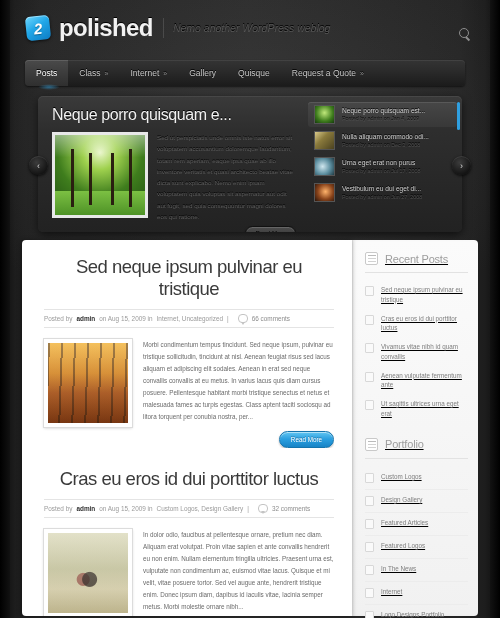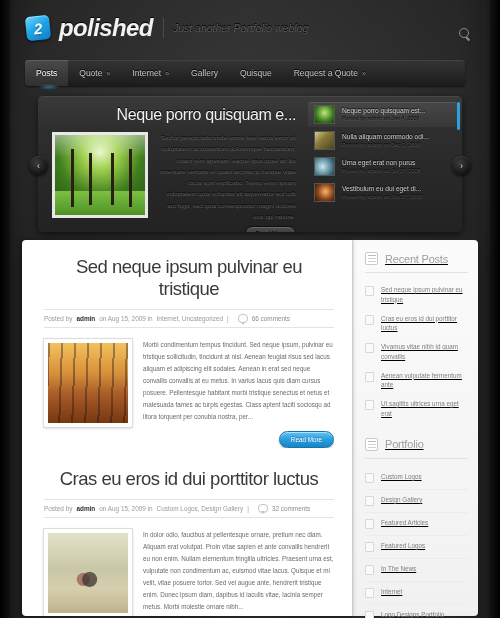--- a/index.html
+++ b/index.html
@@ -23,21 +23,21 @@
   .header{position:relative;height:52px;}
   .logo-wrap{position:absolute;left:26px;top:14px;display:flex;align-items:center;}
   .logo-mark{width:24px;height:24px;border-radius:5px;
     background:linear-gradient(150deg,#6fd8ff 0%,#21a7e8 45%,#0d7cc4 100%);
     box-shadow:0 1px 3px rgba(0,0,0,.7), inset 0 1px 0 rgba(255,255,255,.45);
     transform:rotate(-6deg);
     display:flex;align-items:center;justify-content:center;
     color:#fff;font-size:15px;font-weight:bold;font-style:italic;
     text-shadow:0 1px 1px rgba(0,0,0,.35);}
   .logo-text{margin-left:9px;color:#f2f2f2;font-size:24px;font-weight:bold;letter-spacing:-.6px;
-    text-shadow:0 -1px 0 #000, 0 1px 1px rgba(255,255,255,.05);font-style:italic;}
+    text-shadow:0 -1px 0 #000, 0 1px 1px rgba(255,255,255,.05);}
   .logo-sep{margin:0 9px 0 10px;width:1px;height:20px;background:#4a4a4a;}
   .tagline{color:#555;font-size:10.5px;font-style:italic;text-shadow:0 -1px 0 #000;}
   .search-icon{position:absolute;right:28px;top:28px;width:13px;height:13px;cursor:pointer;}
   .search-icon .ring{position:absolute;left:0;top:0;width:8px;height:8px;border:1.6px solid #8d8d8d;border-radius:50%;}
   .search-icon .stem{position:absolute;left:7px;top:8px;width:5px;height:1.6px;background:#8d8d8d;transform:rotate(45deg);transform-origin:left center;}
 
   
   .nav{position:absolute;left:25px;top:60px;width:440px;height:26px;border-radius:4px;
     background:linear-gradient(180deg,#343434 0%,#2b2b2b 40%,#1b1b1b 100%);
     box-shadow:0 1px 2px rgba(0,0,0,.6), inset 0 1px 0 rgba(255,255,255,.07);
@@ -48,21 +48,21 @@
     box-shadow:inset 0 1px 0 rgba(255,255,255,.12);border-radius:4px 0 0 4px;color:#fff;}
   .nav-item .caret{margin-left:4px;font-size:7px;color:#8b8b8b;}
   .nav-glow{position:absolute;left:38px;top:84px;width:22px;height:6px;border-radius:50%;
     background:radial-gradient(ellipse at center, rgba(60,170,230,.55), rgba(60,170,230,0) 70%);}
 
   
   .slider{position:absolute;left:38px;top:96px;width:424px;height:136px;border-radius:5px;
     background:linear-gradient(180deg,#3a3a3a 0%,#2e2e2e 25%,#222 100%);
     box-shadow:0 3px 10px rgba(0,0,0,.65), inset 0 1px 0 rgba(255,255,255,.07);
     display:flex;overflow:hidden;}
-  .slide-main{width:266px;padding:8px 8px 8px 14px;box-sizing:border-box;text-align:right;}
+  .slide-main{width:266px;padding:8px 8px 8px 14px;box-sizing:border-box;}
   .slide-title{color:#f0f0f0;font-size:16px;letter-spacing:-.4px;margin:2px 0 8px 0;
     text-shadow:0 -1px 0 #000;}
   .slide-body{display:flex;gap:9px;}
   .slide-thumb{width:96px;height:86px;border:3px solid #e8e8e8;box-sizing:border-box;flex:none;
     background:
       linear-gradient(180deg, rgba(255,255,255,.45) 0%, rgba(255,255,255,0) 28%),
       radial-gradient(circle at 50% 22%, #e9f6c9 0%, #9fd14e 22%, #3f7d1d 55%, #1d4a10 100%);
     position:relative;overflow:hidden;}
   .slide-thumb .trunk{position:absolute;bottom:8px;width:3px;background:#2a1f10;}
   .slide-thumb .grass{position:absolute;left:0;bottom:0;width:100%;height:24px;
@@ -147,34 +147,34 @@
 </head>
 <body>
 
 <div class="page">
 
   <div class="header">
     <div class="logo-wrap">
       <div class="logo-mark">2</div>
       <div class="logo-text">polished</div>
       <div class="logo-sep"></div>
-      <div class="tagline">Just another Portfolio weblog</div>
+      <div class="tagline">Nemo another WordPress weblog</div>
     </div>
     <div class="search-icon">
       <div class="ring"></div>
       <div class="stem"></div>
     </div>
   </div>
 
   <div class="nav" id="nav">
       <div class="nav-item active">
         <span>Posts</span>
       </div>
       <div class="nav-item">
-        <span>Quote</span>
+        <span>Class</span>
         <span class="caret">»</span>
       </div>
       <div class="nav-item">
         <span>Internet</span>
         <span class="caret">»</span>
       </div>
       <div class="nav-item">
         <span>Gallery</span>
       </div>
       <div class="nav-item">

